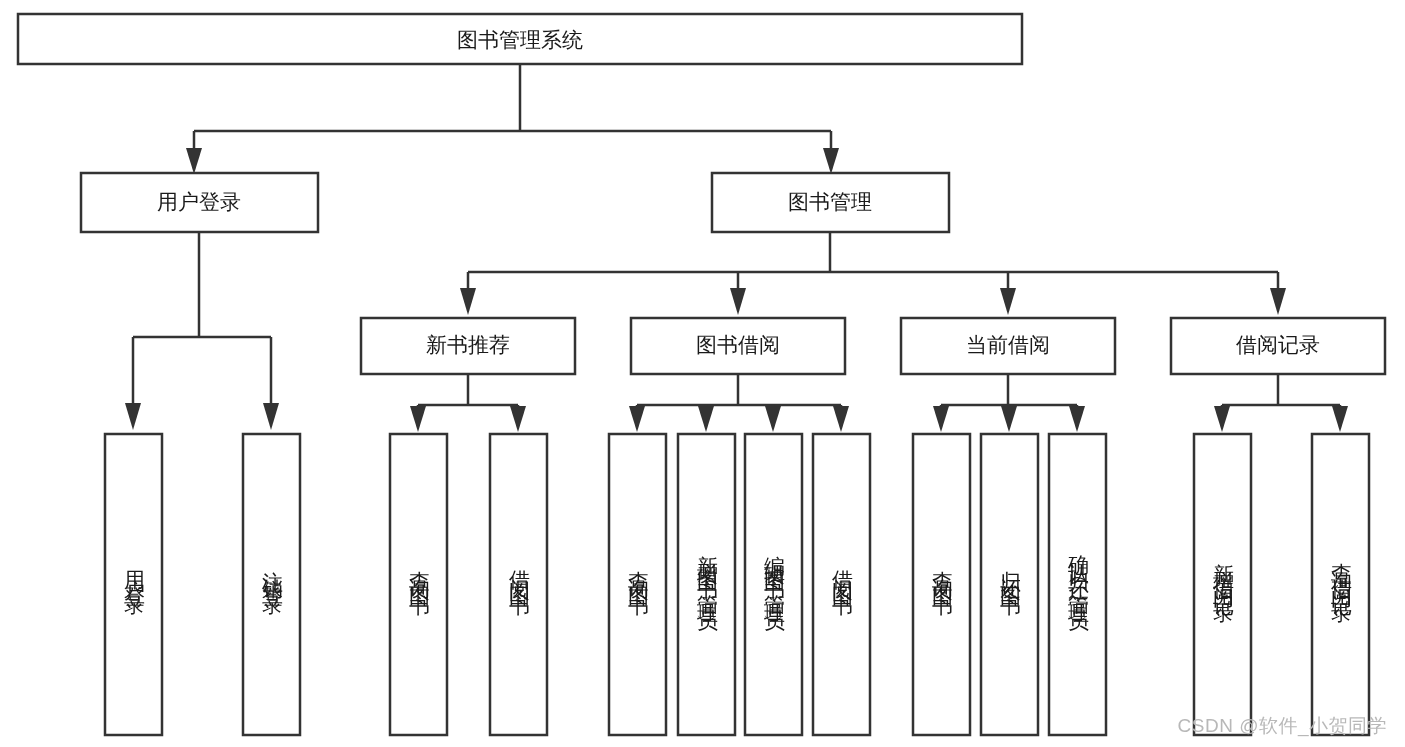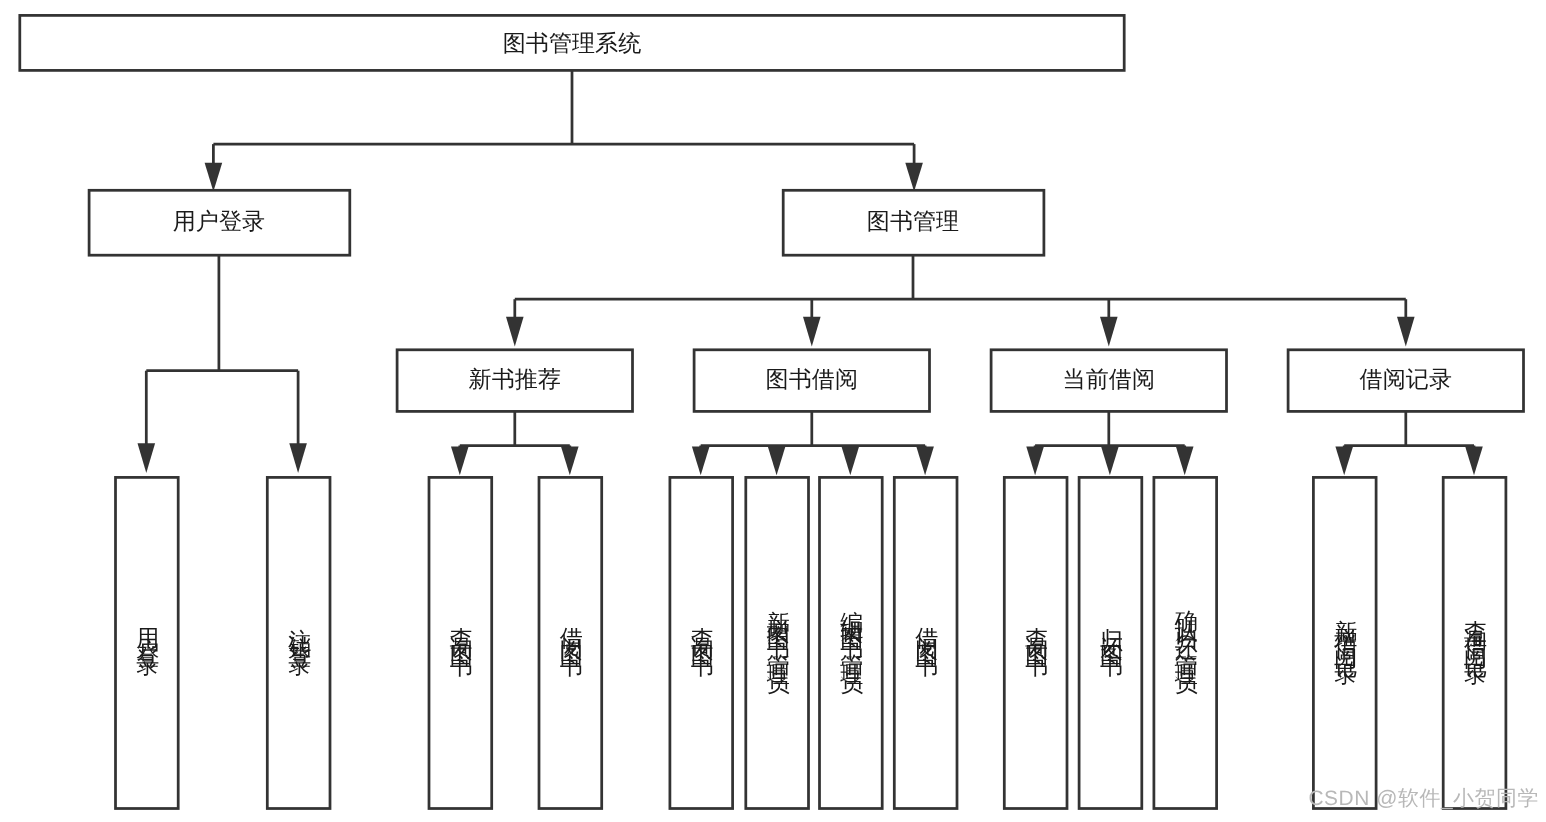--- a/index.html
+++ b/index.html
@@ -50,21 +50,21 @@
   }
   .node-label-v {
     font-family: "Liberation Sans", "DejaVu Sans", sans-serif;
     font-size: 21px;
     fill: #1a1a1a;
     text-anchor: middle;
     dominant-baseline: middle;
   }
   .watermark-text {
     position: absolute;
-    right: 6px;
+    right: 18px;
     bottom: 8px;
     font-family: "Liberation Sans", "DejaVu Sans", sans-serif;
     font-size: 19px;
     color: #b8b8b8;
     white-space: nowrap;
     letter-spacing: 0.5px;
   }
 </style>
 </head>
 <body>

